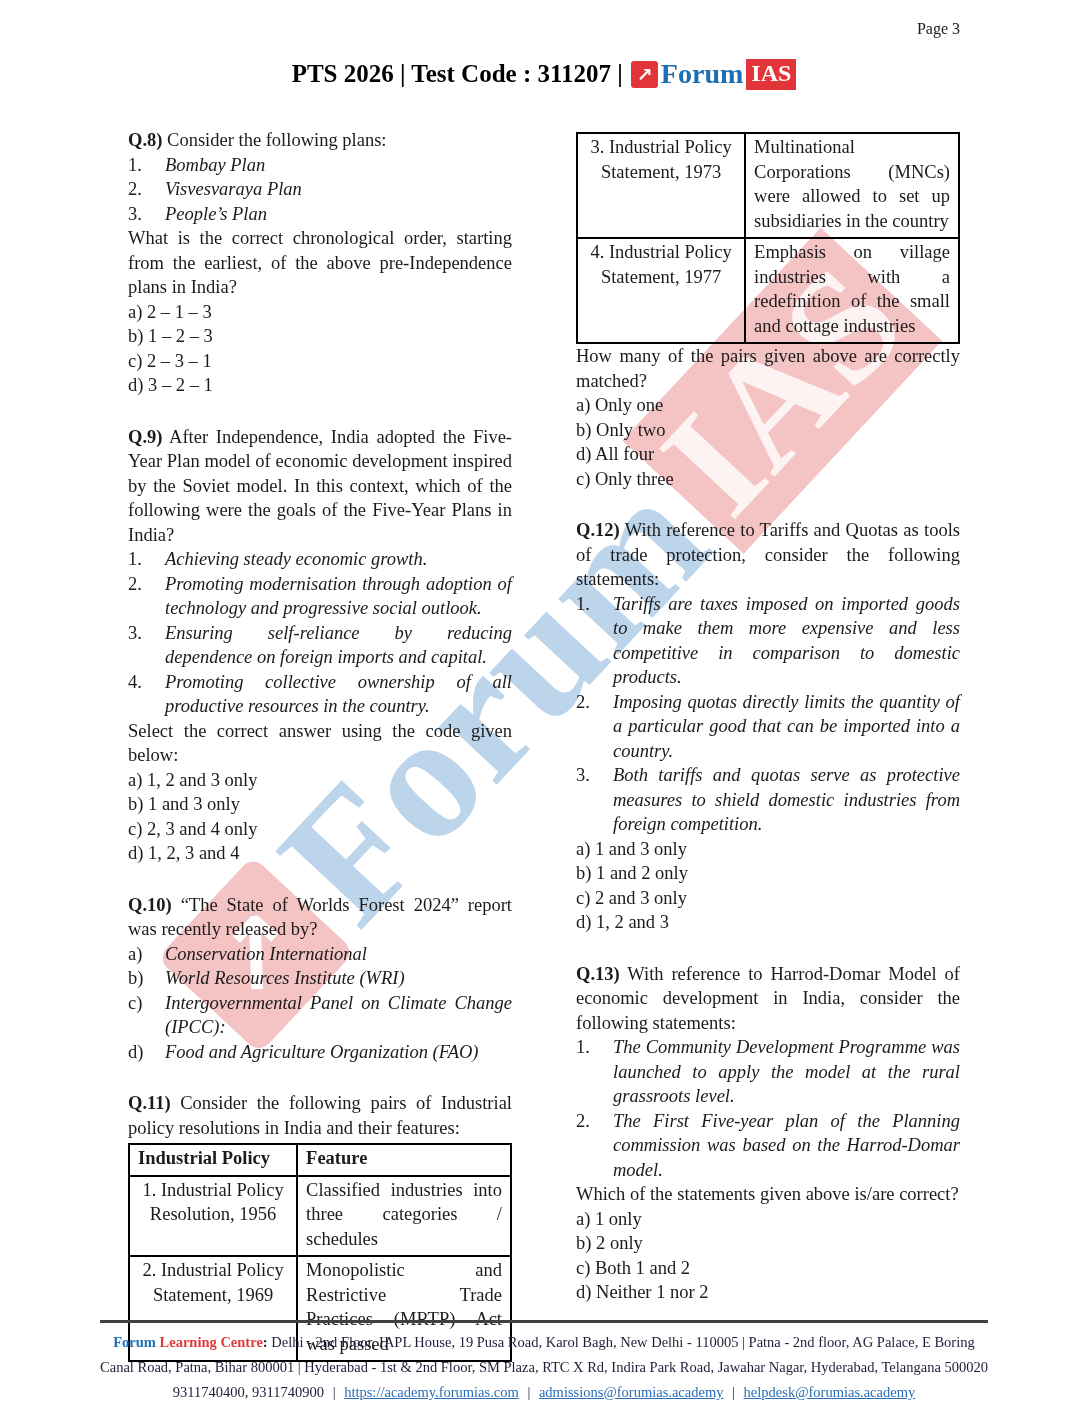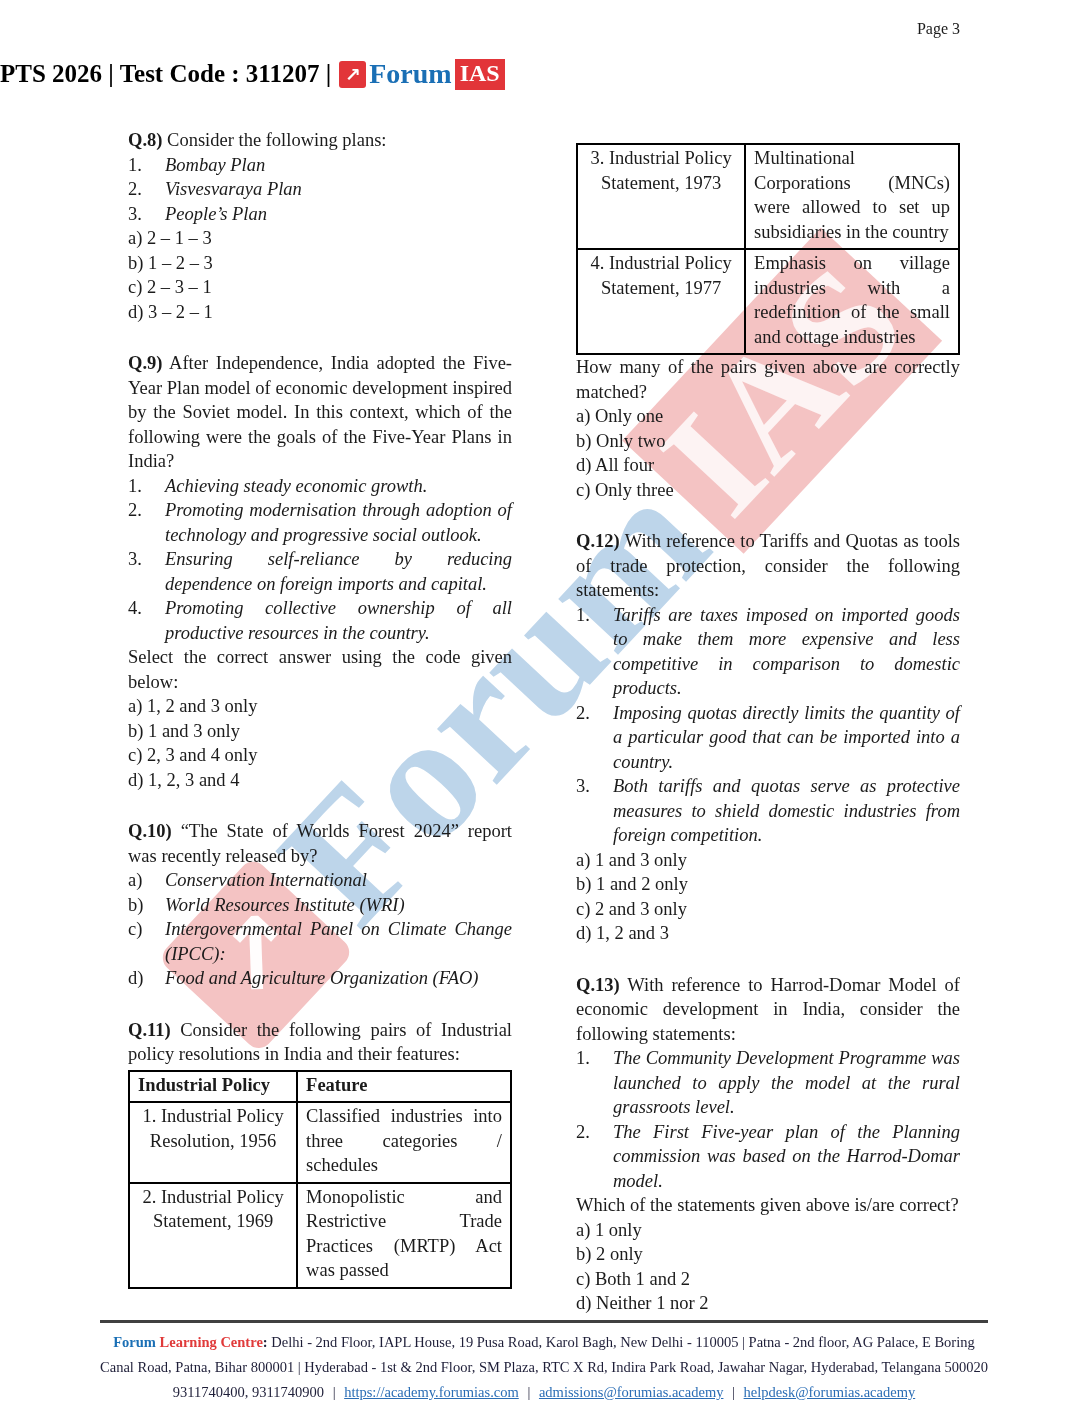--- a/index.html
+++ b/index.html
@@ -9,21 +9,21 @@
     background: #ffffff;
     font-family: "Liberation Serif", serif;
     color: #1b1b1b;
   }
   .page { position: relative; width: 1088px; height: 1408px; overflow: hidden; background: #fff; }
 
   
   .page-number { position: absolute; top: 20px; right: 128px; font-size: 16px; z-index: 2; }
   .title-row {
     position: absolute; top: 58px; left: 0; width: 100%;
-    display: flex; justify-content: flex-start; align-items: center; gap: 8px; z-index: 2;
+    display: flex; justify-content: center; align-items: center; gap: 8px; z-index: 2;
   }
   .title-text { font-weight: bold; font-size: 25px; color: #000; }
 
   .fias-logo { display: inline-flex; align-items: center; gap: 3px; }
   .fias-mark {
     width: 27px; height: 27px; background: #e23539; color: #fff;
     display: inline-flex; align-items: center; justify-content: center;
     font-family: "DejaVu Sans", sans-serif; font-weight: bold; font-size: 19px;
     border-radius: 3px;
   }
@@ -109,20 +109,21 @@
         <span class="stmt-body">Bombay Plan</span>
       </div>
       <div class="stmt">
         <span class="stmt-num">2.</span>
         <span class="stmt-body">Visvesvaraya Plan</span>
       </div>
       <div class="stmt">
         <span class="stmt-num">3.</span>
         <span class="stmt-body">People’s Plan</span>
       </div>
+      <p class="para">What is the correct chronological order, starting from the earliest, of the above pre-Independence plans in India?</p>
       <div class="opt">a) 2 – 1 – 3</div>
       <div class="opt">b) 1 – 2 – 3</div>
       <div class="opt">c) 2 – 3 – 1</div>
       <div class="opt">d) 3 – 2 – 1</div>
     </section>
 
     <section class="qblock">
       <p class="para">
         <b class="qlabel">Q.9)</b>
         <span>After Independence, India adopted the Five-Year Plan model of economic development inspired by the Soviet model. In this context, which of the following were the goals of the Five-Year Plans in India?</span>
@@ -194,21 +195,21 @@
         </tr>
       </tbody>
         </table>
     </section>
 
   </div>
 
   <div class="col col-right">
 
     <section class="qblock">
-      <table class="match-table" style="margin-top:15px;">
+      <table class="match-table" style="margin-top:4px;">
         <tbody>
             <tr>
           <td class="td-policy">3. Industrial Policy Statement, 1973</td>
           <td class="td-feature">Multinational Corporations (MNCs) were allowed to set up subsidiaries in the country</td>
         </tr>
         <tr>
           <td class="td-policy">4. Industrial Policy Statement, 1977</td>
           <td class="td-feature">Emphasis on village industries with a redefinition of the small and cottage industries</td>
         </tr>
       </tbody>

